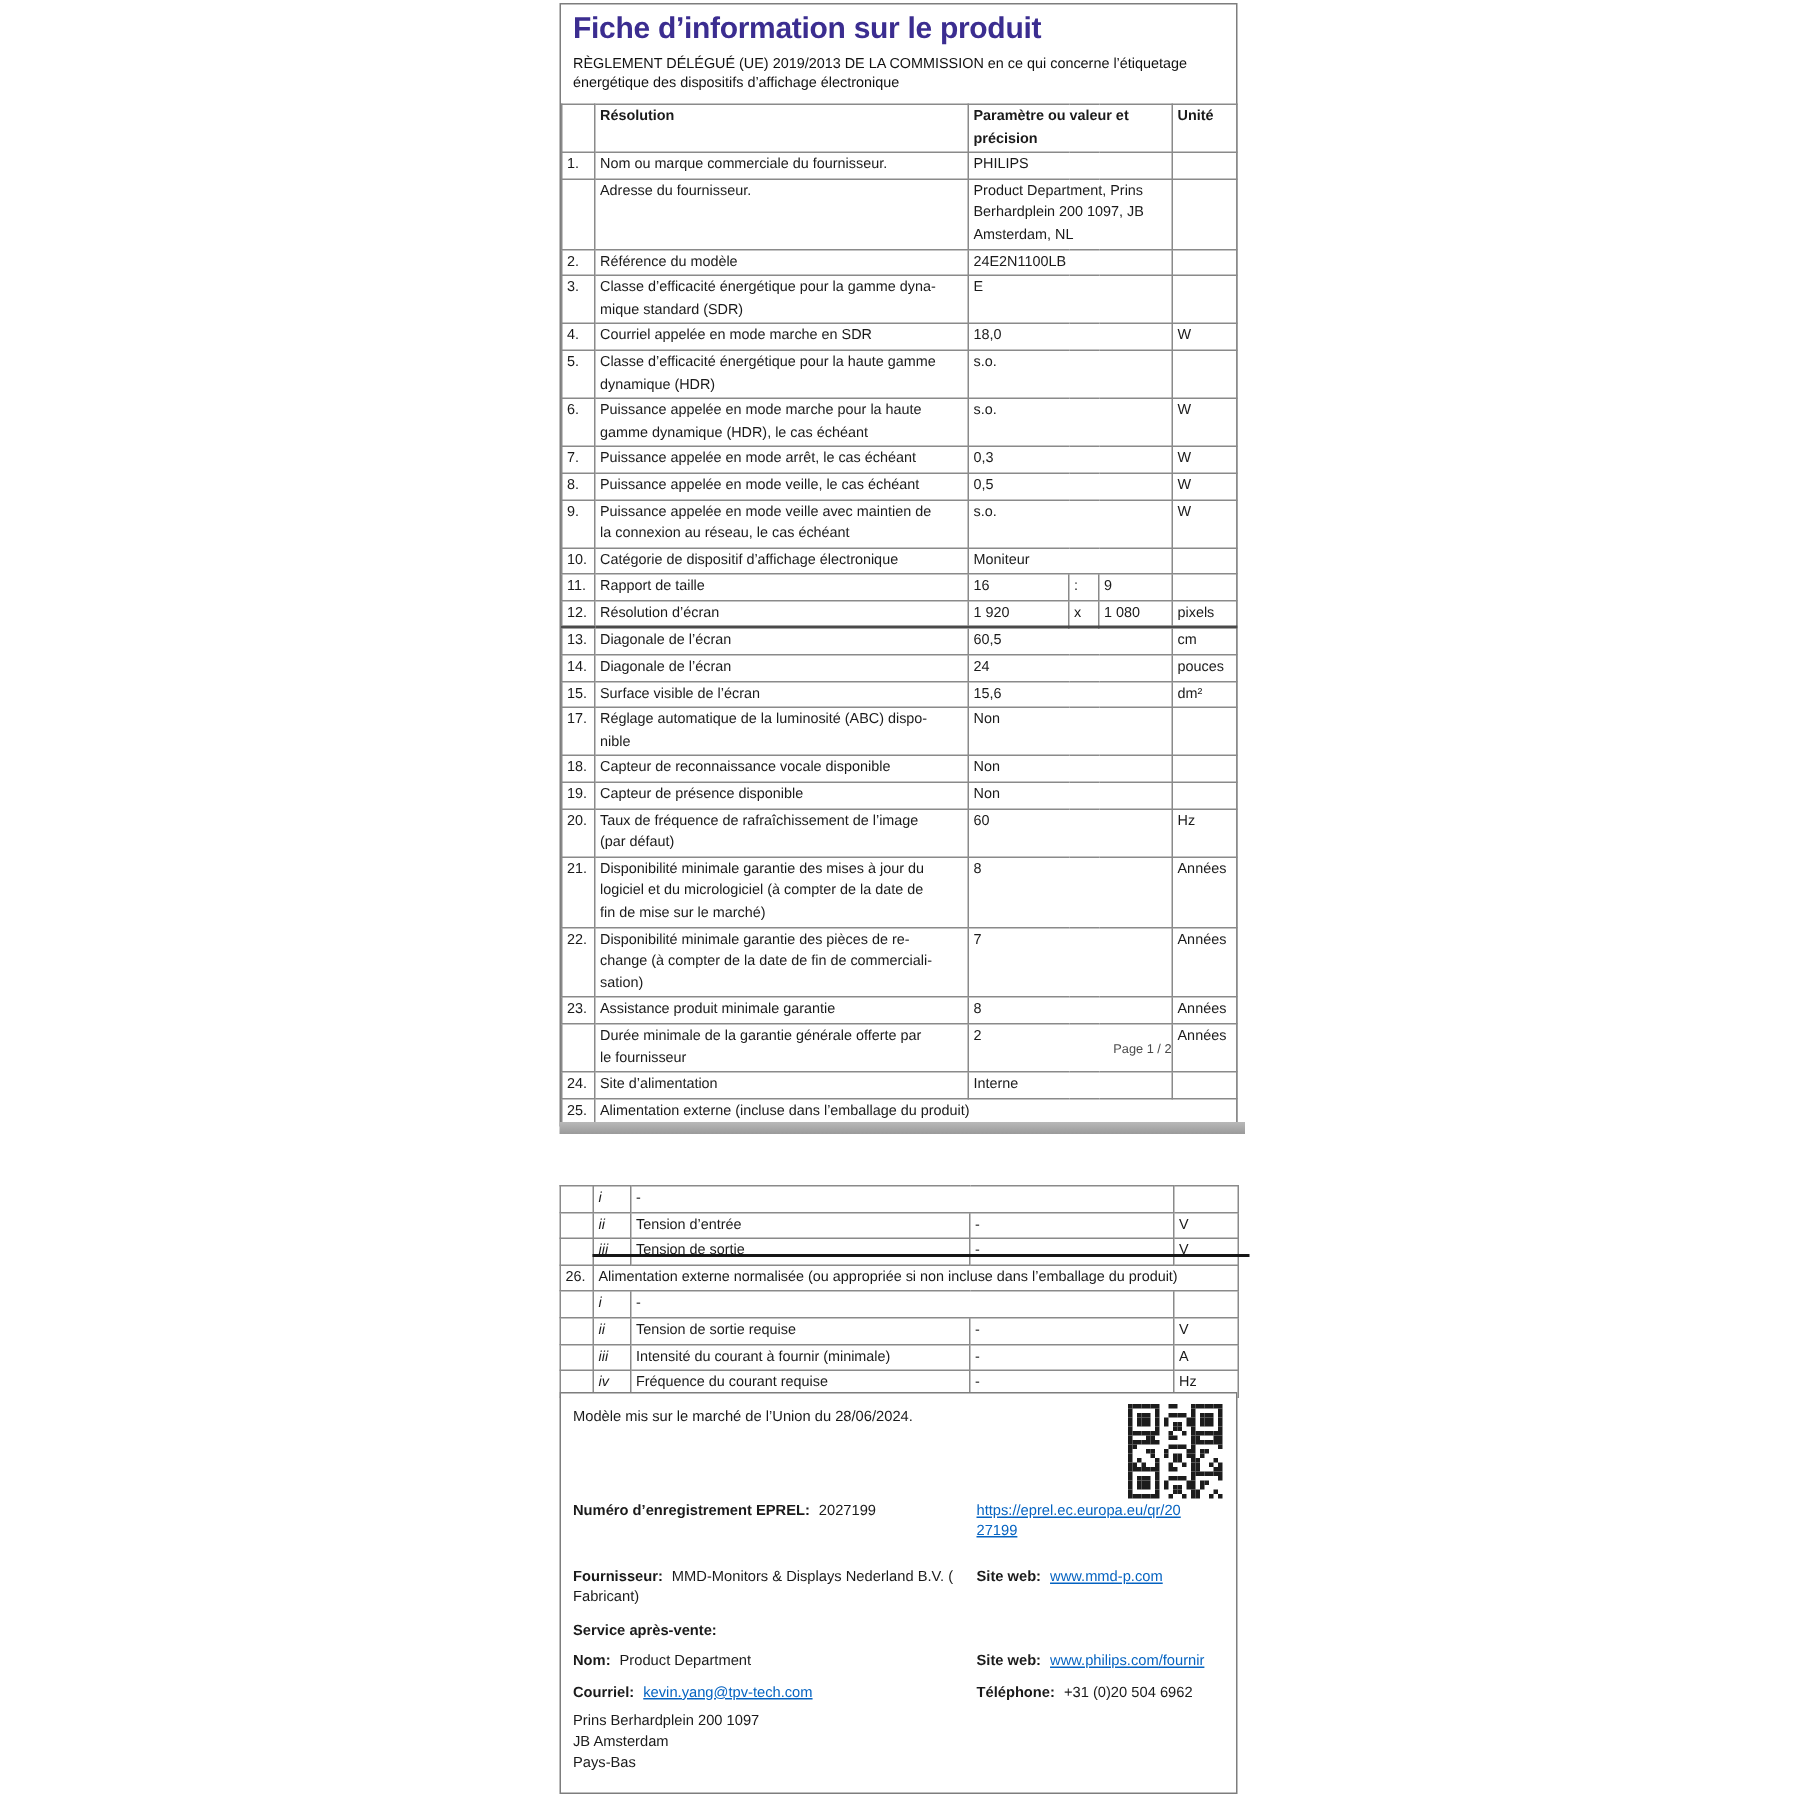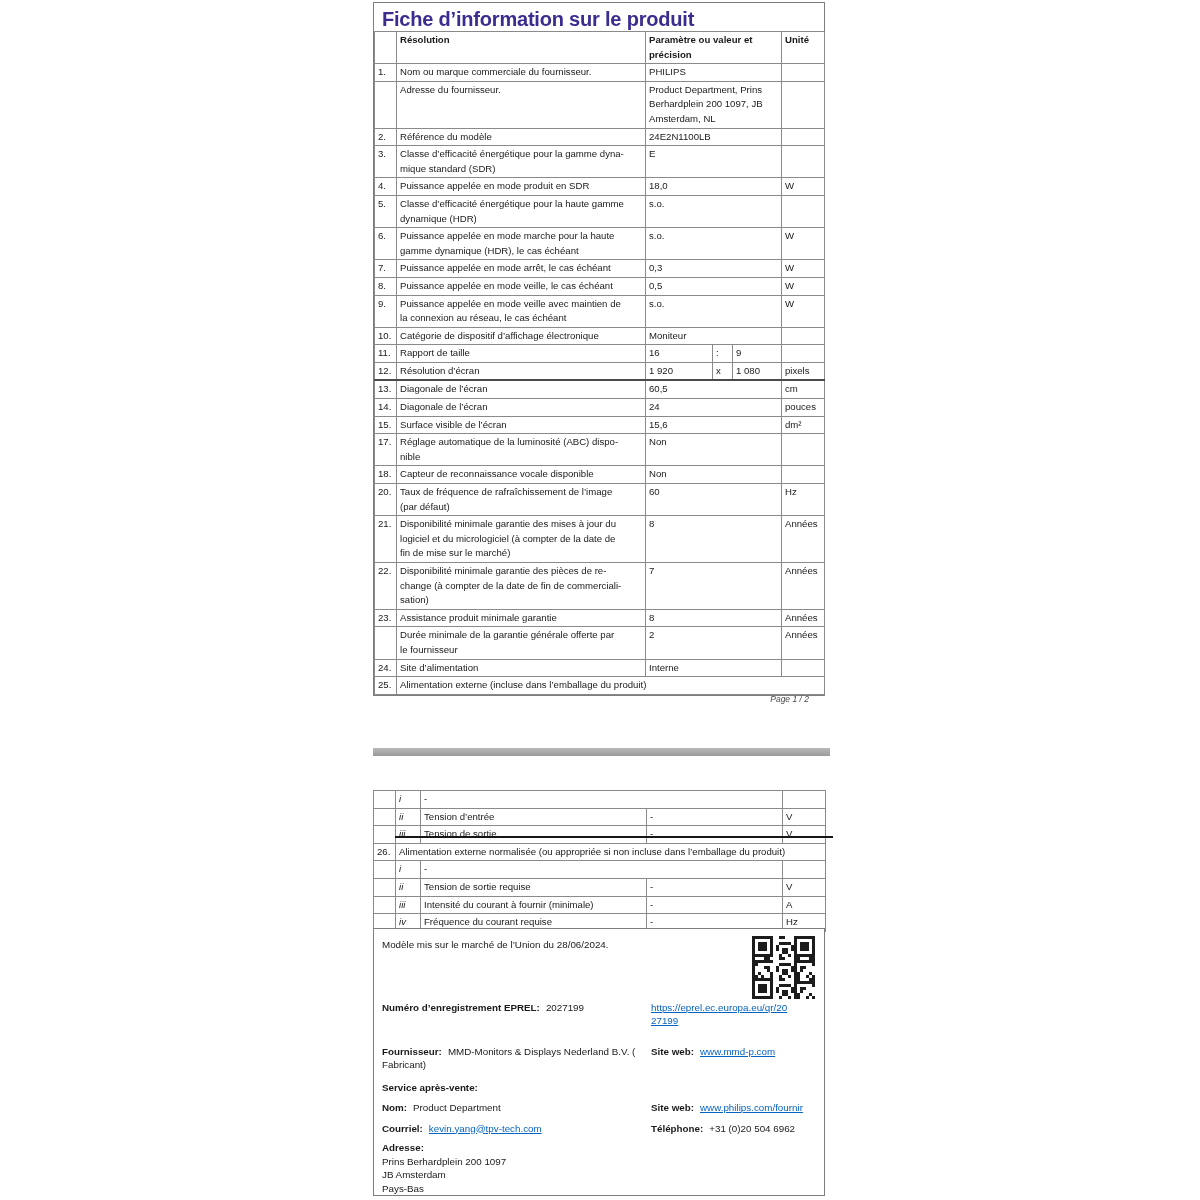--- a/index.html
+++ b/index.html
@@ -33,21 +33,21 @@
   table.fiche th{font-weight:bold;}
   td.c-num{text-align:right;padding-right:4px;}
   td.c-roman{text-align:center;font-style:italic;}
   .prewrap{white-space:pre-line;}
   td.v-left{text-align:left;padding-left:5px;}
   td.v-right{text-align:right;padding-right:10px;}
   td.v-mid{text-align:right;padding-right:16px;}
   td.v-sub{text-align:center;}
   tr.thick-top td{border-top:2px solid #4a4a4a;}
   .page-label{
-    position:absolute;top:694px;right:16px;font-size:8.5px;color:#4a4a4a;font-style:italic;
+    position:absolute;top:694px;right:44px;font-size:8.5px;color:#4a4a4a;
   }
 
   
   .page-sep{
     position:absolute;top:748px;left:0;width:457px;height:8px;
     background:linear-gradient(#b9b9b9,#9a9a9a);
   }
 
   
   .p2wrap{position:absolute;top:790px;left:0;width:452px;}
@@ -78,20 +78,22 @@
   }
   .qr i{position:absolute;width:3px;height:3px;background:#1c1c1c;}
 </style>
 </head>
 <body>
 
 <div class="sheet">
 
   <div class="p1box">
     <h1 class="doc-title" style="color:#3b2d90">Fiche d’information sur le produit</h1>
+    <div class="doc-subtitle">RÈGLEMENT DÉLÉGUÉ (UE) 2019/2013 DE LA COMMISSION en ce qui concerne l’étiquetage
+énergétique des dispositifs d’affichage électronique</div>
 
     <table class="fiche">
       <colgroup>
           <col style="width:22px">
           <col style="width:249px">
           <col style="width:67px">
           <col style="width:20px">
           <col style="width:49px">
           <col style="width:43px">
         </colgroup>
@@ -126,21 +128,21 @@
       </tr>
       <tr>
         <td class="c-num">3.</td>
         <td class="prewrap">Classe d’efficacité énergétique pour la gamme dyna-
 mique standard (SDR)</td>
         <td class="v-left prewrap" colspan="3">E</td>
         <td></td>
       </tr>
       <tr>
         <td class="c-num">4.</td>
-        <td class="prewrap">Puissance appelée en mode produit en SDR</td>
+        <td class="prewrap">Courriel appelée en mode marche en SDR</td>
         <td class="v-right" colspan="3">18,0</td>
         <td>W</td>
       </tr>
       <tr>
         <td class="c-num">5.</td>
         <td class="prewrap">Classe d’efficacité énergétique pour la haute gamme
 dynamique (HDR)</td>
         <td class="v-left prewrap" colspan="3">s.o.</td>
         <td></td>
       </tr>
@@ -213,20 +215,26 @@
       <tr>
         <td class="c-num">17.</td>
         <td class="prewrap">Réglage automatique de la luminosité (ABC) dispo-
 nible</td>
         <td class="v-mid" colspan="3">Non</td>
         <td></td>
       </tr>
       <tr>
         <td class="c-num">18.</td>
         <td class="prewrap">Capteur de reconnaissance vocale disponible</td>
+        <td class="v-mid" colspan="3">Non</td>
+        <td></td>
+      </tr>
+      <tr>
+        <td class="c-num">19.</td>
+        <td class="prewrap">Capteur de présence disponible</td>
         <td class="v-mid" colspan="3">Non</td>
         <td></td>
       </tr>
       <tr>
         <td class="c-num">20.</td>
         <td class="prewrap">Taux de fréquence de rafraîchissement de l’image
 (par défaut)</td>
         <td class="v-right" colspan="3">60</td>
         <td>Hz</td>
       </tr>
@@ -606,21 +614,20 @@
       <div class="frow mt-mail">
         <div class="fleft">
           <span class="blab">Courriel:</span><a href="#" class="doclink">kevin.yang@tpv-tech.com</a>
         </div>
         <div class="fright">
           <span class="blab">Téléphone:</span><span>+31 (0)20 504 6962</span>
         </div>
       </div>
 
       <div class="mt-adr">
-        <div class="blab">Adresse:</div>
         <div class="addr-lines">Prins Berhardplein 200 1097
 JB Amsterdam
 Pays-Bas</div>
       </div>
     </div>
   </div>
 
 </div>
 
 </body></html>

